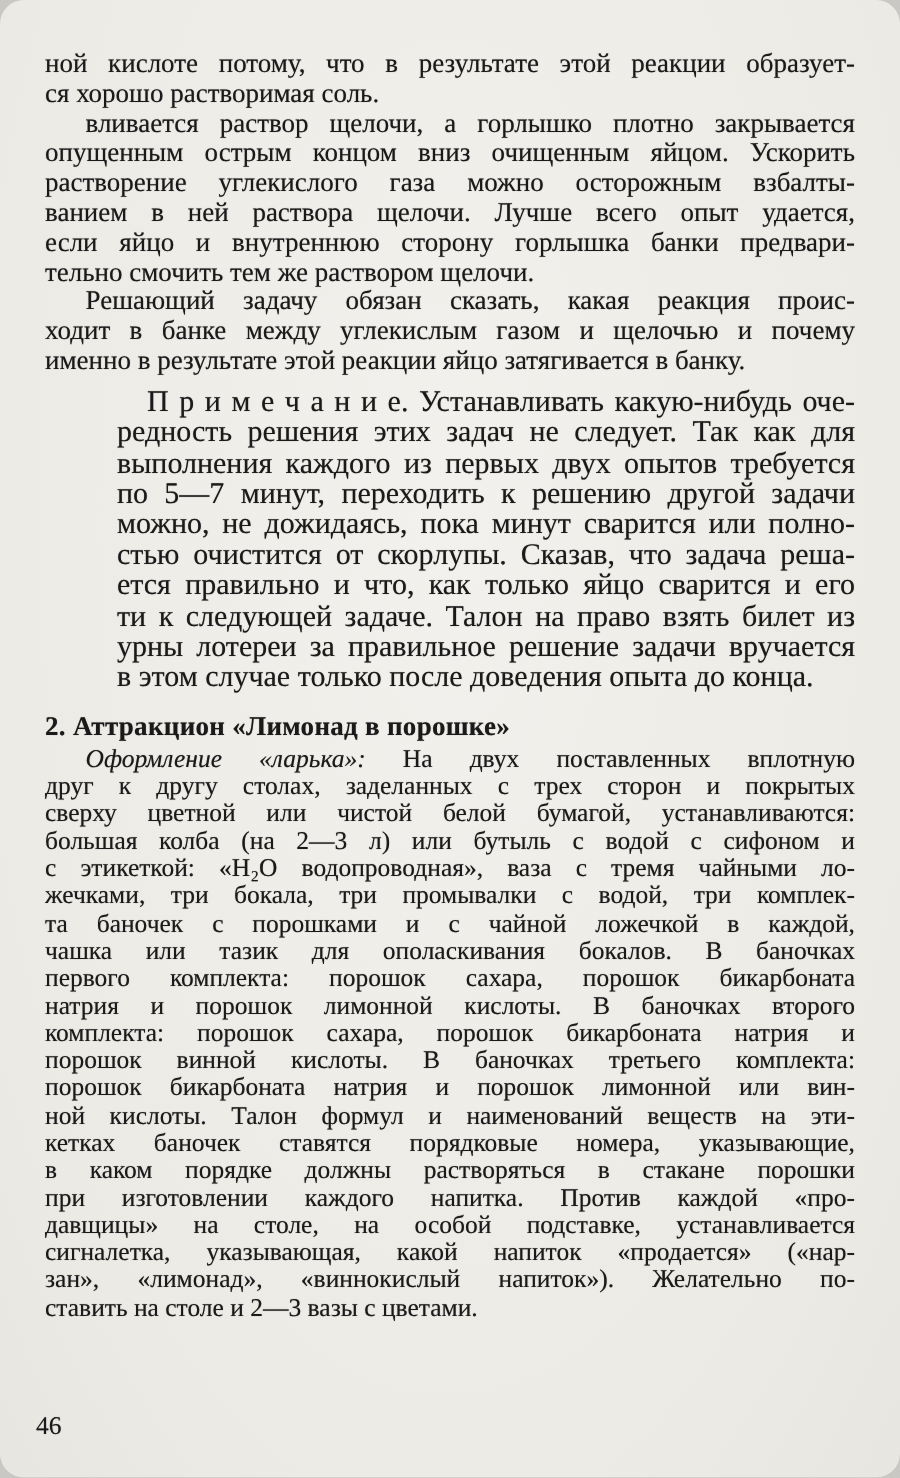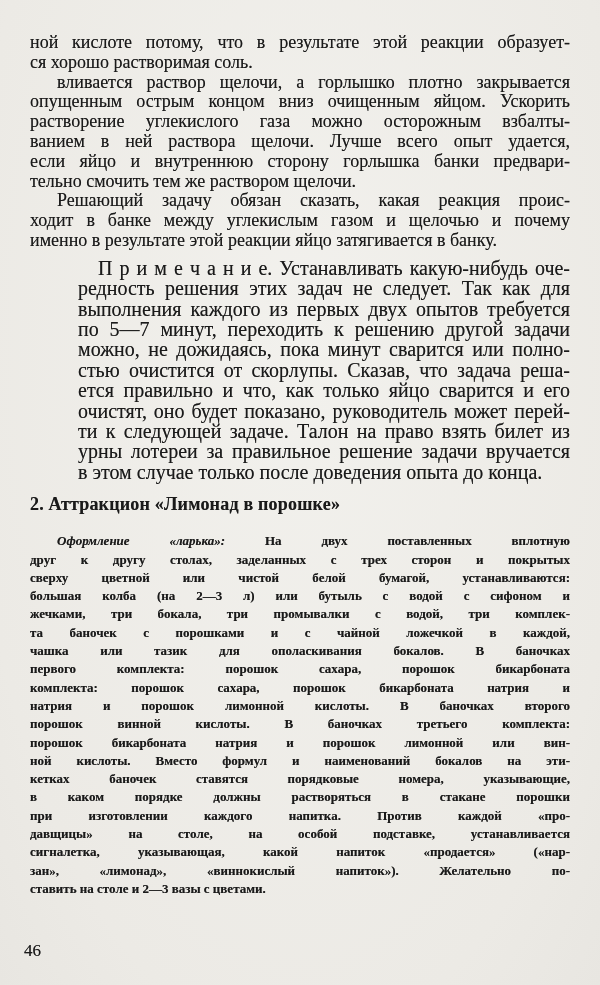--- a/index.html
+++ b/index.html
@@ -7,20 +7,21 @@
 
   .page {
     position: relative;
     width: 600px;
     height: 985px;
     margin: 0;
     background: radial-gradient(ellipse at 50% 35%, #f2f1ed 0%, #eceae5 78%, #e8e6e1 100%);
     font-family: "Liberation Serif", "DejaVu Serif", serif;
     color: #1a1a1a;
     overflow: hidden;
+    border-radius: 16px;
   }
 
   .text-block {
     position: absolute;
     left: 30px;
     top: 33px;
     width: 540px;
     text-shadow: 0 0 0.6px rgba(26,26,26,0.55);
   }
 
@@ -51,24 +52,23 @@
 
   .heading {
     margin: 12px 0 0 0;
     font-size: 18px;
     font-weight: bold;
     text-align: left;
     letter-spacing: 0.2px;
   }
 
   .para-design {
-    margin-top: 17px;
-    font-size: 13px;
+    margin-top: 2px;
+    font-size: 17px;
     line-height: 18.3px;
-    font-weight: bold;
   }
   .para-design .first-line { text-indent: 27px; }
   .italic { font-style: italic; }
 
   .page-number {
     position: absolute;
     left: 24px;
     top: 941px;
     font-size: 17px;
     text-shadow: 0 0 0.6px rgba(26,26,26,0.55);
@@ -101,46 +101,46 @@
       </div>
 
     <div class="note">
         <div class="line">П р и м е ч а н и е. Устанавливать какую-нибудь оче-</div>
         <div class="line">редность решения этих задач не следует. Так как для</div>
         <div class="line">выполнения каждого из первых двух опытов требуется</div>
         <div class="line">по 5—7 минут, переходить к решению другой задачи</div>
         <div class="line">можно, не дожидаясь, пока минут сварится или полно-</div>
         <div class="line">стью очистится от скорлупы. Сказав, что задача реша-</div>
         <div class="line">ется правильно и что, как только яйцо сварится и его</div>
-        <div class="line">очистят, оно будет показано, руководитель может перей-</div>
         <div class="line">ти к следующей задаче. Талон на право взять билет из</div>
         <div class="line">урны лотереи за правильное решение задачи вручается</div>
         <div class="line">в этом случае только после доведения опыта до конца.</div>
       </div>
 
     <h2 class="heading">2. Аттракцион «Лимонад в порошке»</h2>
 
     <div class="body-para para-design">
       <div class="line first-line">
         <span class="italic">Оформление «ларька»:</span>
         <span>На двух поставленных вплотную</span>
       </div>
       <div class="rest">
           <div class="line">друг к другу столах, заделанных с трех сторон и покрытых</div>
           <div class="line">сверху цветной или чистой белой бумагой, устанавливаются:</div>
           <div class="line">большая колба (на 2—3 л) или бутыль с водой с сифоном и</div>
+          <div class="line">с этикеткой: «Н₂О водопроводная», ваза с тремя чайными ло-</div>
           <div class="line">жечками, три бокала, три промывалки с водой, три комплек-</div>
           <div class="line">та баночек с порошками и с чайной ложечкой в каждой,</div>
           <div class="line">чашка или тазик для ополаскивания бокалов. В баночках</div>
           <div class="line">первого комплекта: порошок сахара, порошок бикарбоната</div>
+          <div class="line">натрия и порошок лимонной кислоты. В баночках второго</div>
           <div class="line">комплекта: порошок сахара, порошок бикарбоната натрия и</div>
-          <div class="line">натрия и порошок лимонной кислоты. В баночках второго</div>
           <div class="line">порошок винной кислоты. В баночках третьего комплекта:</div>
           <div class="line">порошок бикарбоната натрия и порошок лимонной или вин-</div>
-          <div class="line">ной кислоты. Вместо формул и наименований бокалов на эти-</div>
+          <div class="line">ной кислоты. Талон формул и наименований веществ на эти-</div>
           <div class="line">кетках баночек ставятся порядковые номера, указывающие,</div>
           <div class="line">в каком порядке должны растворяться в стакане порошки</div>
           <div class="line">при изготовлении каждого напитка. Против каждой «про-</div>
           <div class="line">давщицы» на столе, на особой подставке, устанавливается</div>
           <div class="line">сигналетка, указывающая, какой напиток «продается» («нар-</div>
           <div class="line">зан», «лимонад», «виннокислый напиток»). Желательно по-</div>
           <div class="line">ставить на столе и 2—3 вазы с цветами.</div>
         </div>
     </div>
 

